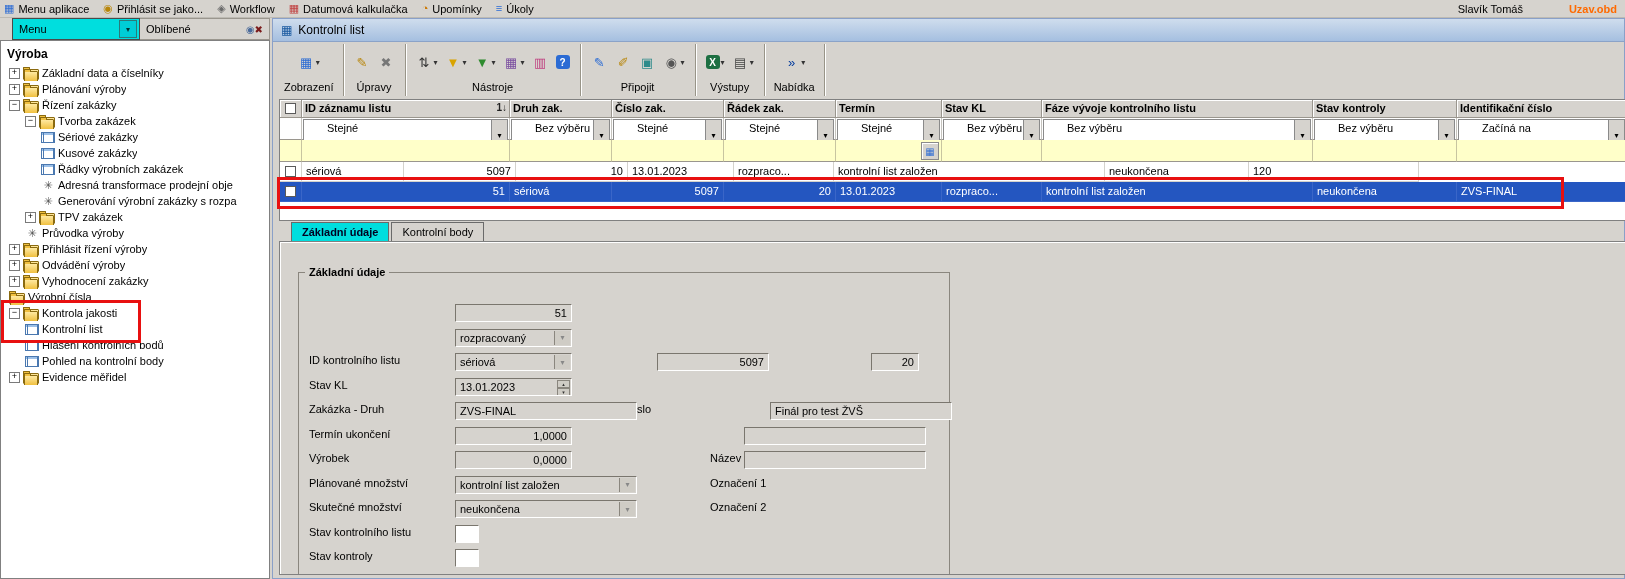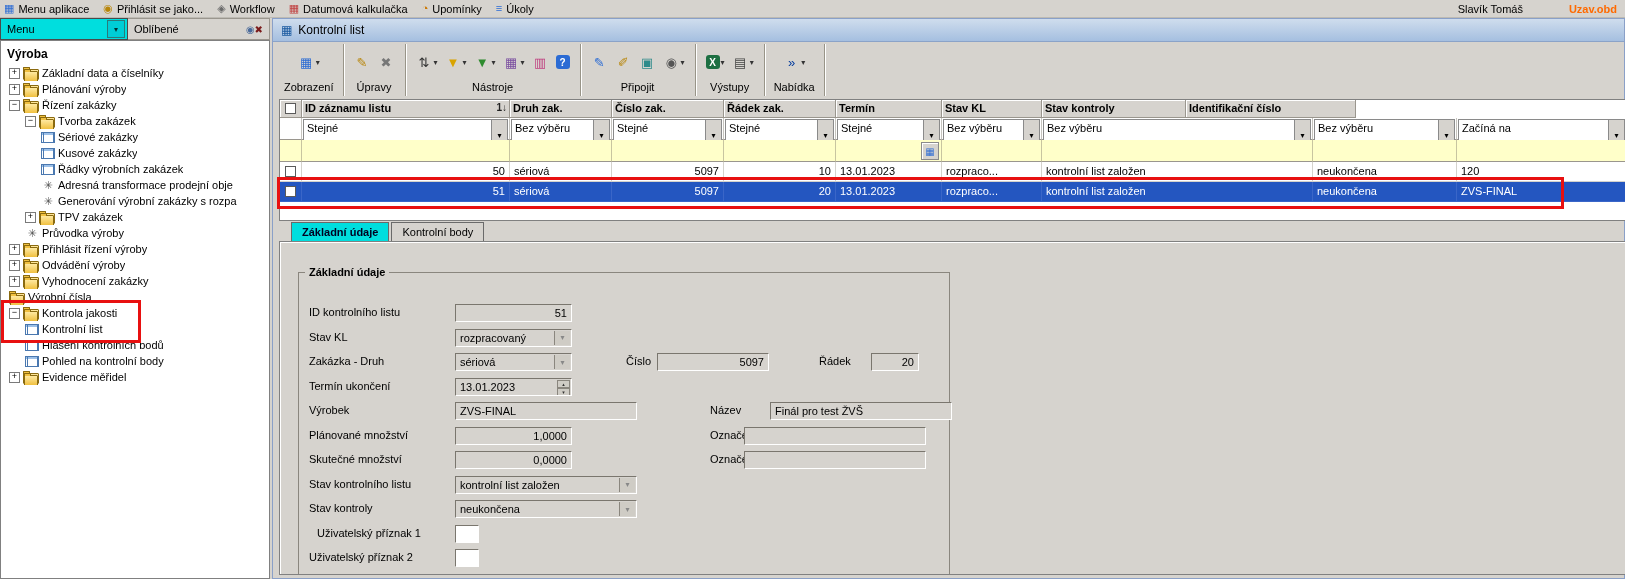--- a/index.html
+++ b/index.html
@@ -12,21 +12,21 @@
   .tb-left{display:flex;align-items:center;gap:14px;white-space:nowrap;}
   .tb-item{display:flex;align-items:center;gap:4px;cursor:default;}
   .tb-ic{font-size:11px;line-height:11px;}
   .tb-right{display:flex;align-items:center;gap:46px;white-space:nowrap;}
   .tb-period{color:#ff6a00;font-weight:bold;}
 
   
   .sidebar{position:absolute;left:0;top:18px;width:270px;bottom:0;}
   .sb-header{height:22px;display:flex;}
   .menu-tab{width:128px;background:#00dede;border:1px solid #4a4a4a;display:flex;align-items:center;
-            justify-content:space-between;padding:0 2px 0 6px;box-sizing:border-box;}
+            justify-content:space-between;padding:0 2px 0 6px;box-sizing:border-box;margin-left:12px;}
   .menu-btn{width:16px;height:16px;background:#00cdd6;border:1px solid #2a7a7a;display:flex;align-items:center;
             justify-content:center;font-size:8px;color:#033;}
   .fav-tab{flex:1;background:#d6d3ce;border:1px solid #9a968e;border-left:none;display:flex;align-items:center;
            padding:0 6px;box-sizing:border-box;}
   .fav-label{flex:1;}
   .pin-ic{color:#4a6a9a;font-size:10px;}
   .close-ic{color:#7a1a1a;font-size:10px;font-weight:bold;}
   .tree-panel{position:absolute;left:0;right:0;top:22px;bottom:0;background:#fff;border:1px solid #808080;
               overflow:hidden;padding-top:4px;box-sizing:border-box;}
   .tree-root{height:18px;padding:2px 0 0 6px;font-weight:bold;font-size:12px;}
@@ -60,41 +60,41 @@
 
   
   .grid{position:absolute;left:6px;top:80px;width:1347px;height:120px;background:#fff;border:1px solid #808080;overflow:hidden;}
   .g-row{display:flex;}
   .g-h{box-sizing:border-box;height:18px;background:#d6d3ce;border-right:1px solid #9a968e;border-bottom:1px solid #9a968e;
        box-shadow:inset 1px 1px 0 #fff;font-weight:bold;padding:2px 3px;white-space:nowrap;overflow:hidden;position:relative;}
   .sortind{position:absolute;right:2px;top:2px;font-size:10px;color:#222;}
   .cbcell{display:flex;align-items:center;justify-content:center;padding:0;}
   .cb{width:11px;height:11px;border:1px solid #5a5a5a;background:#fff;display:inline-block;box-sizing:border-box;}
   .g-f{box-sizing:border-box;height:22px;background:#fff;border-right:1px solid #c6c4be;border-bottom:1px solid #9a968e;padding:1px;}
-  .combo{display:flex;height:32px;border:1px solid #8a8a8a;background:#fff;box-sizing:border-box;}
+  .combo{display:flex;height:32px;border:1px solid #8a8a8a;background:#fff;box-sizing:border-box;padding-left:20px;}
   .combo-text{flex:1;padding:2px 3px;white-space:nowrap;overflow:hidden;}
   .combo-btn{width:15px;background:#d6d3ce;border-left:1px solid #8a8a8a;font-size:8px;display:flex;align-items:center;justify-content:center;}
   .g-y{box-sizing:border-box;height:22px;background:#ffffc9;border-right:1px solid #c8c5a0;border-bottom:1px solid #9a968e;position:relative;}
   .calbtn{position:absolute;right:2px;top:2px;width:16px;height:16px;background:#d6d3ce;border:1px solid #8a8a8a;
           box-shadow:inset 1px 1px 0 #fff;font-size:10px;color:#2b6bd4;display:flex;align-items:center;justify-content:center;}
   .g-d{box-sizing:border-box;height:20px;padding:3px 4px;border-right:1px solid #d4d2cc;border-bottom:1px solid #d4d2cc;
        white-space:nowrap;overflow:hidden;}
   .g-d.right{text-align:right;}
   .g-row.sel{background:#2456c0;color:#fff;}
   .g-row.sel .g-d{border-right-color:#3a66c8;border-bottom-color:#3a66c8;}
 
   
   .tabs{position:absolute;left:6px;top:202px;height:21px;display:flex;align-items:flex-end;padding-left:12px;gap:2px;}
   .tab{box-sizing:border-box;height:20px;padding:3px 10px;border:1px solid #6a6a6a;border-bottom:none;background:#d6d3ce;}
   .tab.active{background:#00dede;font-weight:bold;color:#002;}
   .detail{position:absolute;left:6px;top:222px;width:1347px;bottom:3px;background:#d6d3ce;border:1px solid #808080;
           box-shadow:inset 1px 1px 0 #fff;overflow:hidden;}
   .fs{position:absolute;left:18px;top:24px;width:650px;height:380px;border:1px solid #8a867e;margin:0;padding:0;}
   .fs legend{font-weight:bold;padding:0 4px;margin-left:6px;}
-  .f-label{position:absolute;white-space:nowrap;}
+  .f-label{position:absolute;white-space:nowrap;margin-top:48px;}
   .field{position:absolute;box-sizing:border-box;height:18px;border:1px solid;border-color:#7a766e #fff #fff #7a766e;
          background:#d6d3ce;padding:1px 4px;display:flex;align-items:center;overflow:hidden;white-space:nowrap;}
   .field.right{justify-content:flex-end;}
   .field.check{background:#fff;}
   .field .arrow{position:absolute;right:1px;top:1px;bottom:1px;width:15px;background:#cfccc5;border-left:1px solid #8a867e;
                 color:#888;font-size:8px;display:flex;align-items:center;justify-content:center;}
   .field .spinner{position:absolute;right:1px;top:1px;bottom:1px;width:13px;display:flex;flex-direction:column;}
   .field .spinner span{flex:1;background:#cfccc5;border:1px solid #8a867e;font-size:5px;line-height:6px;text-align:center;color:#333;}
 
   
@@ -385,20 +385,21 @@
       <div class="g-row">
         <div class="g-h cbcell" style="width: 22px;">
           <span class="cb"></span>
         </div>
         <div class="g-h" style="width: 208px;"><span>ID záznamu listu</span><span class="sortind">1↓</span></div>
         <div class="g-h" style="width: 102px;"><span>Druh zak.</span></div>
         <div class="g-h" style="width: 112px;"><span>Číslo zak.</span></div>
         <div class="g-h" style="width: 112px;"><span>Řádek zak.</span></div>
         <div class="g-h" style="width: 106px;"><span>Termín</span></div>
         <div class="g-h" style="width: 100px;"><span>Stav KL</span></div>
+        <div class="g-h" style="width: 271px;"><span>Fáze vývoje kontrolního listu</span></div>
         <div class="g-h" style="width: 144px;"><span>Stav kontroly</span></div>
         <div class="g-h" style="width: 170px;"><span>Identifikační číslo</span></div>
       </div>
       <div class="g-row">
         <div class="g-f" style="width: 22px;"></div>
         <div class="g-f" style="width: 208px;">
           <div class="combo">
             <span class="combo-text">Stejné</span>
             <span class="combo-btn">▾</span>
           </div>
@@ -463,21 +464,20 @@
         </div>
         <div class="g-y" style="width: 100px;"></div>
         <div class="g-y" style="width: 271px;"></div>
         <div class="g-y" style="width: 144px;"></div>
         <div class="g-y" style="width: 170px;"></div>
       </div>
       <div class="g-row data">
         <div class="g-d cbcell" style="width: 22px;">
           <span class="cb"></span>
         </div>
-        <div class="g-d right" style="width: 208px;">50</div>
         <div class="g-d left" style="width: 102px;">sériová</div>
         <div class="g-d right" style="width: 112px;">5097</div>
         <div class="g-d right" style="width: 112px;">10</div>
         <div class="g-d left" style="width: 106px;">13.01.2023</div>
         <div class="g-d left" style="width: 100px;">rozpraco...</div>
         <div class="g-d left" style="width: 271px;">kontrolní list založen</div>
         <div class="g-d left" style="width: 144px;">neukončena</div>
         <div class="g-d left" style="width: 170px;">120</div>
       </div>
       <div class="g-row data sel">

